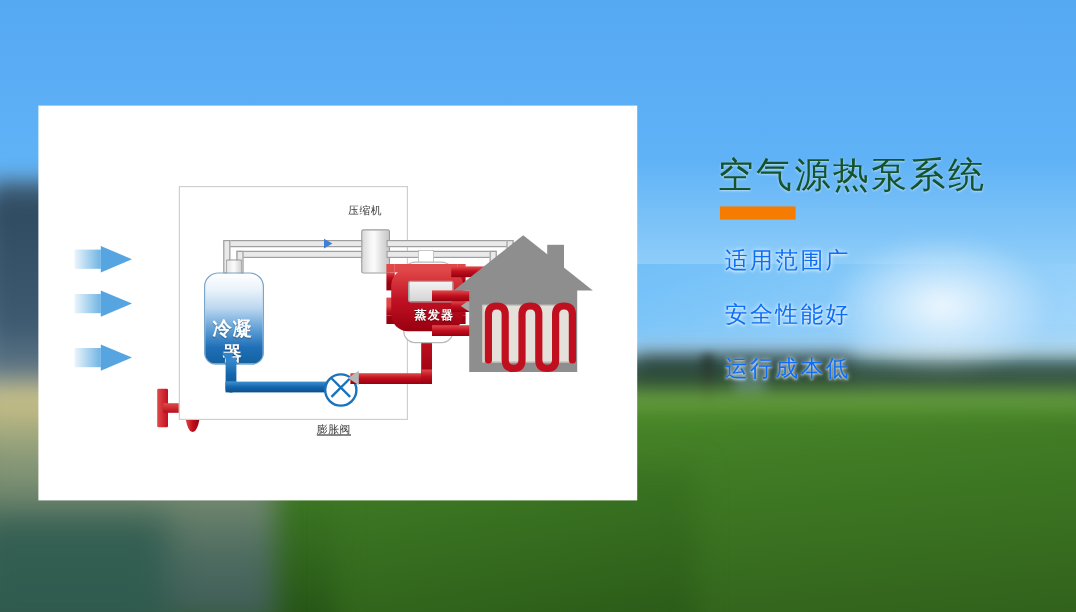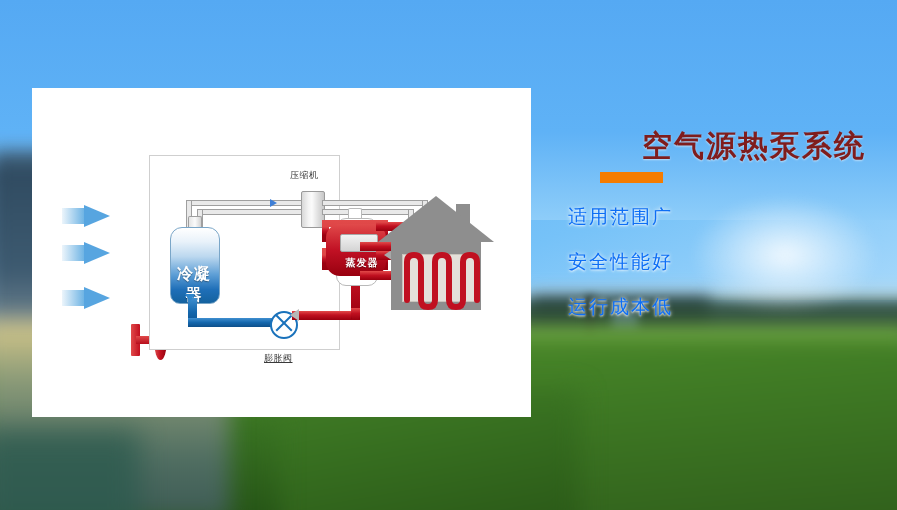--- a/index.html
+++ b/index.html
@@ -295,27 +295,26 @@
     background:linear-gradient(180deg,#e24a4a,#c01020,#99000f);
   }
   .house-pipe-bot{
     position:absolute;left:-18px;top:75px;width:46px;height:9px;
     background:linear-gradient(180deg,#e24a4a,#c01020,#99000f);
   }
 
   
   .title{
     position:absolute;left:598px;top:126px;
-    font-size:30px;font-weight:bold;color:#7f1d1d;letter-spacing:2px;
+    font-size:30px;font-weight:normal;color:#14532d;letter-spacing:2px;
     white-space:nowrap;
     text-shadow:0 1px 2px rgba(255,255,255,.55);
-    margin-left:44px;
   }
   .rule{position:absolute;left:600px;top:172px;width:63px;height:11px;background:#F57C00;}
-  .bullets{position:absolute;left:568px;top:204px;}
+  .bullets{position:absolute;left:604px;top:204px;}
   .bullet{
     font-size:19px;color:#0d6ef5;letter-spacing:2px;margin-bottom:19px;
     white-space:nowrap;
     text-shadow:0 0 4px rgba(255,255,255,.9),0 1px 2px rgba(255,255,255,.8);
   }
 </style>
 </head>
 <body>
 
 <div class="stage">

